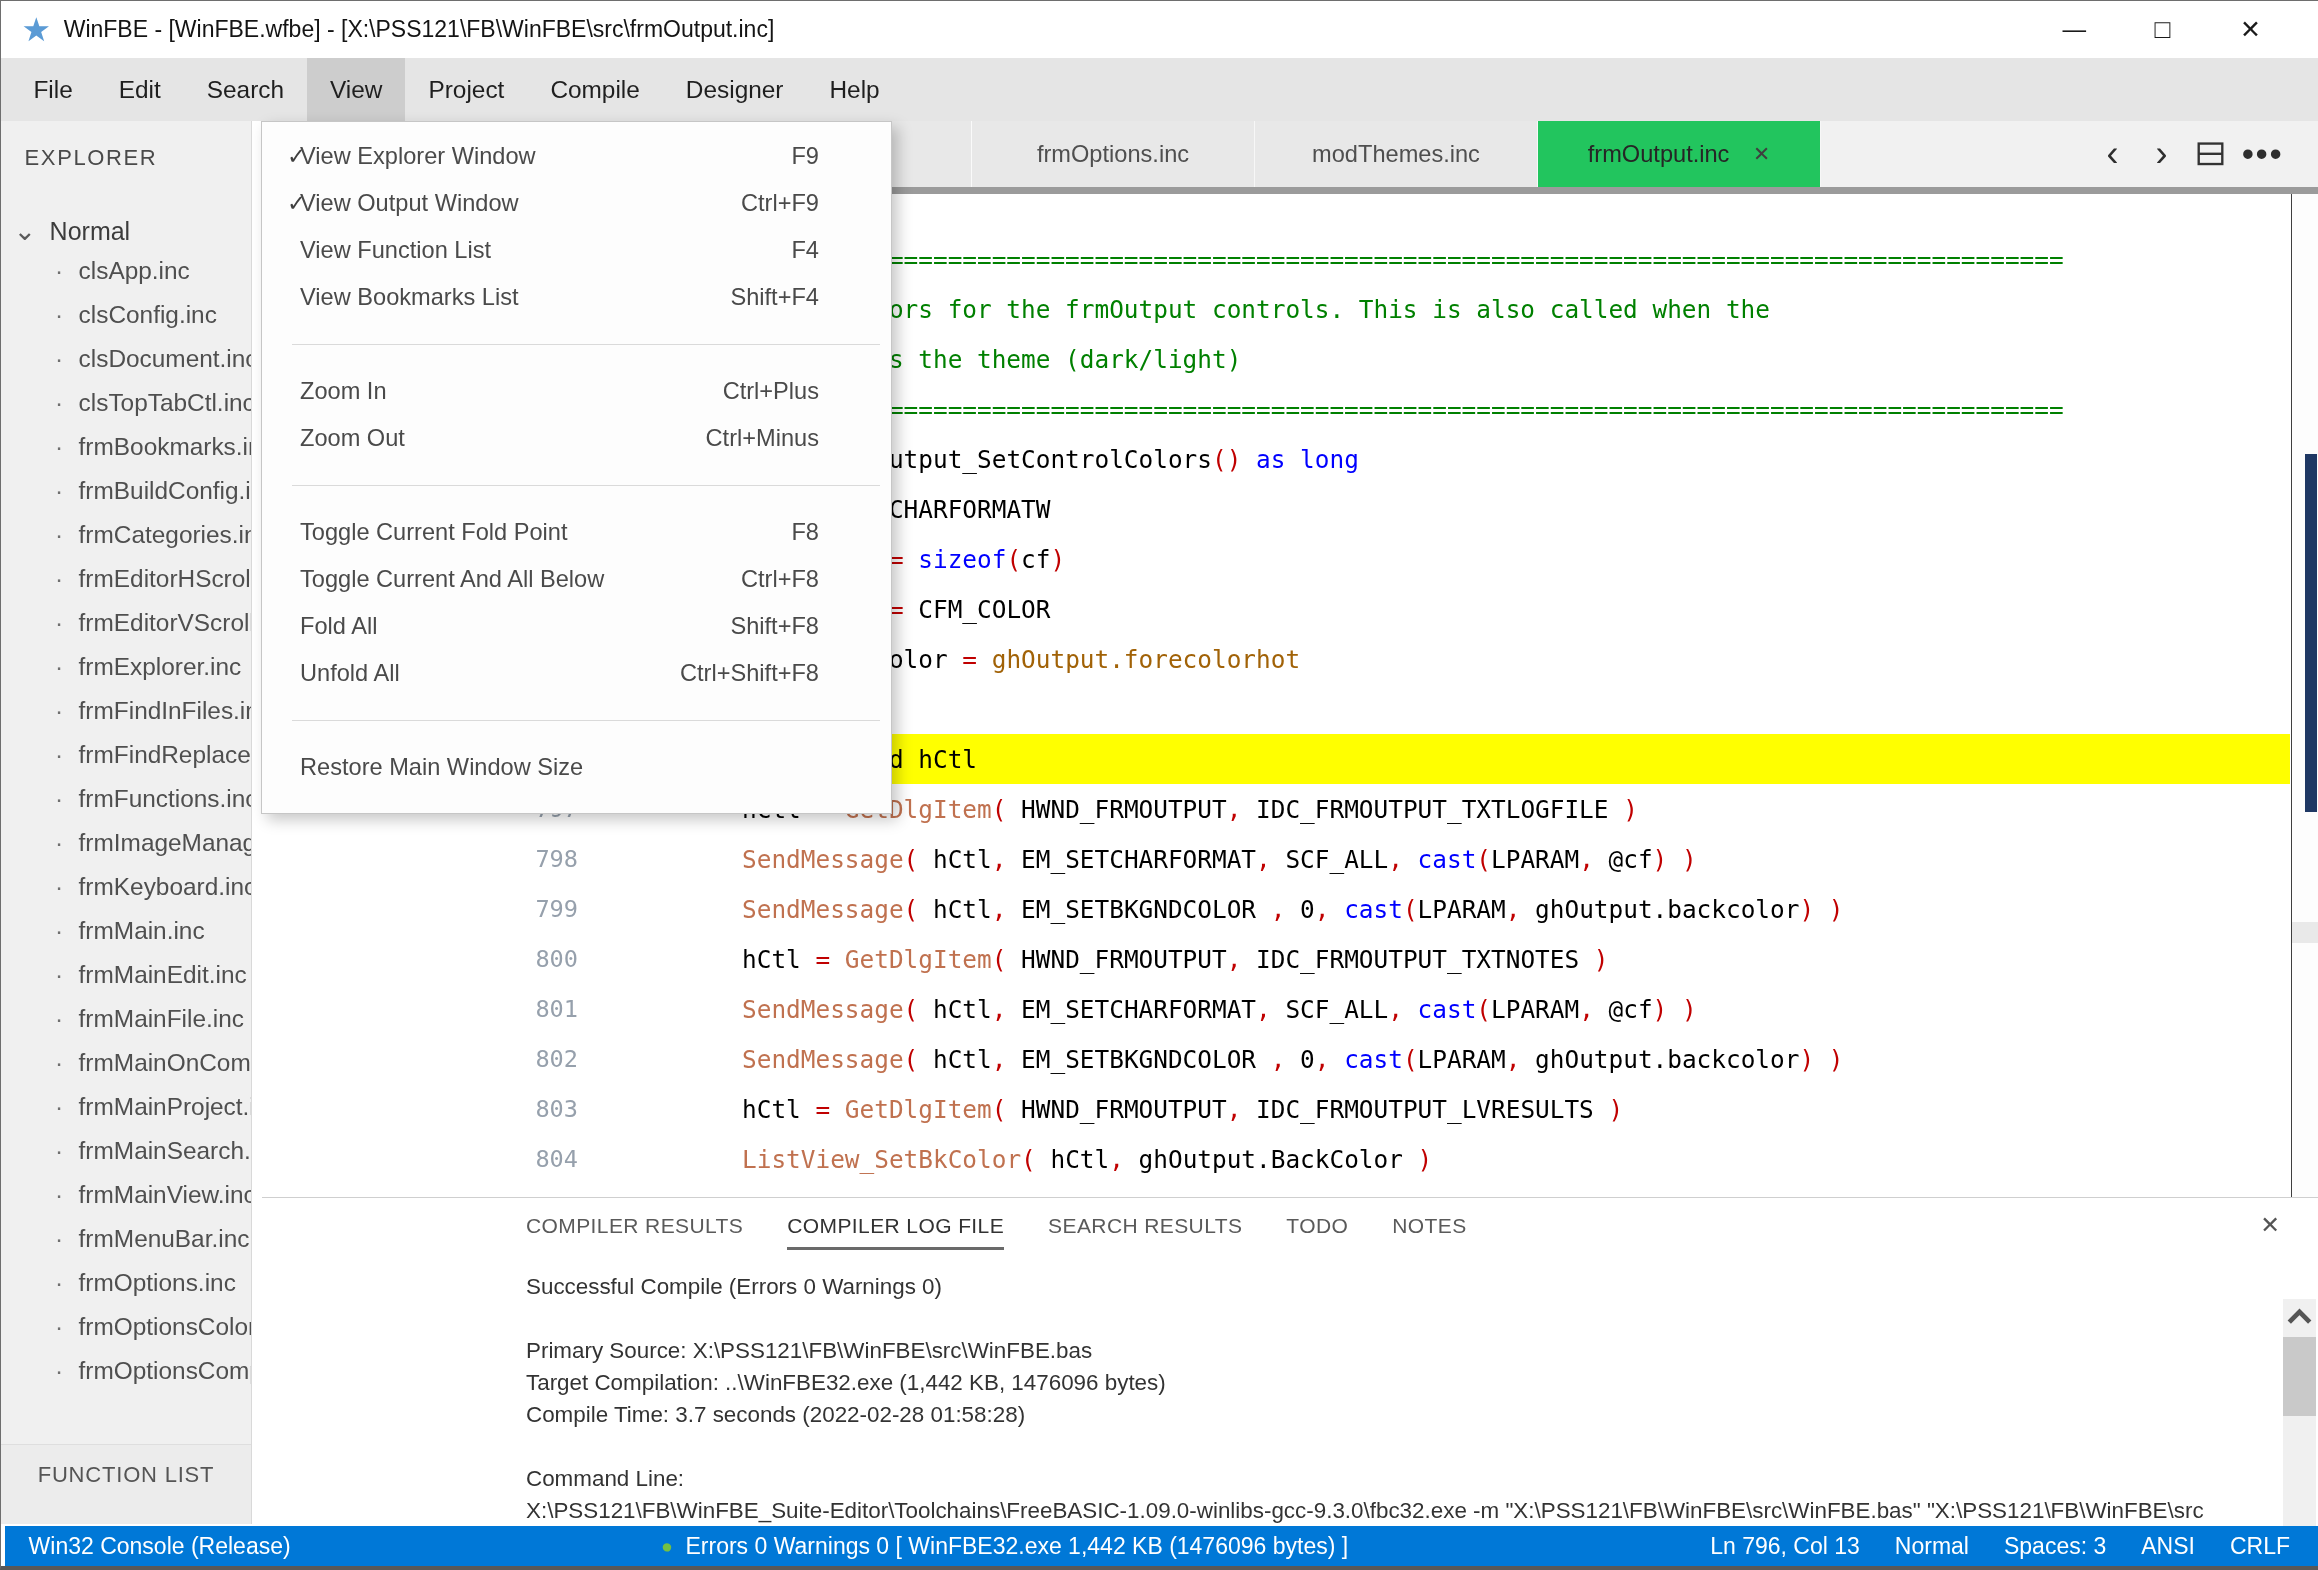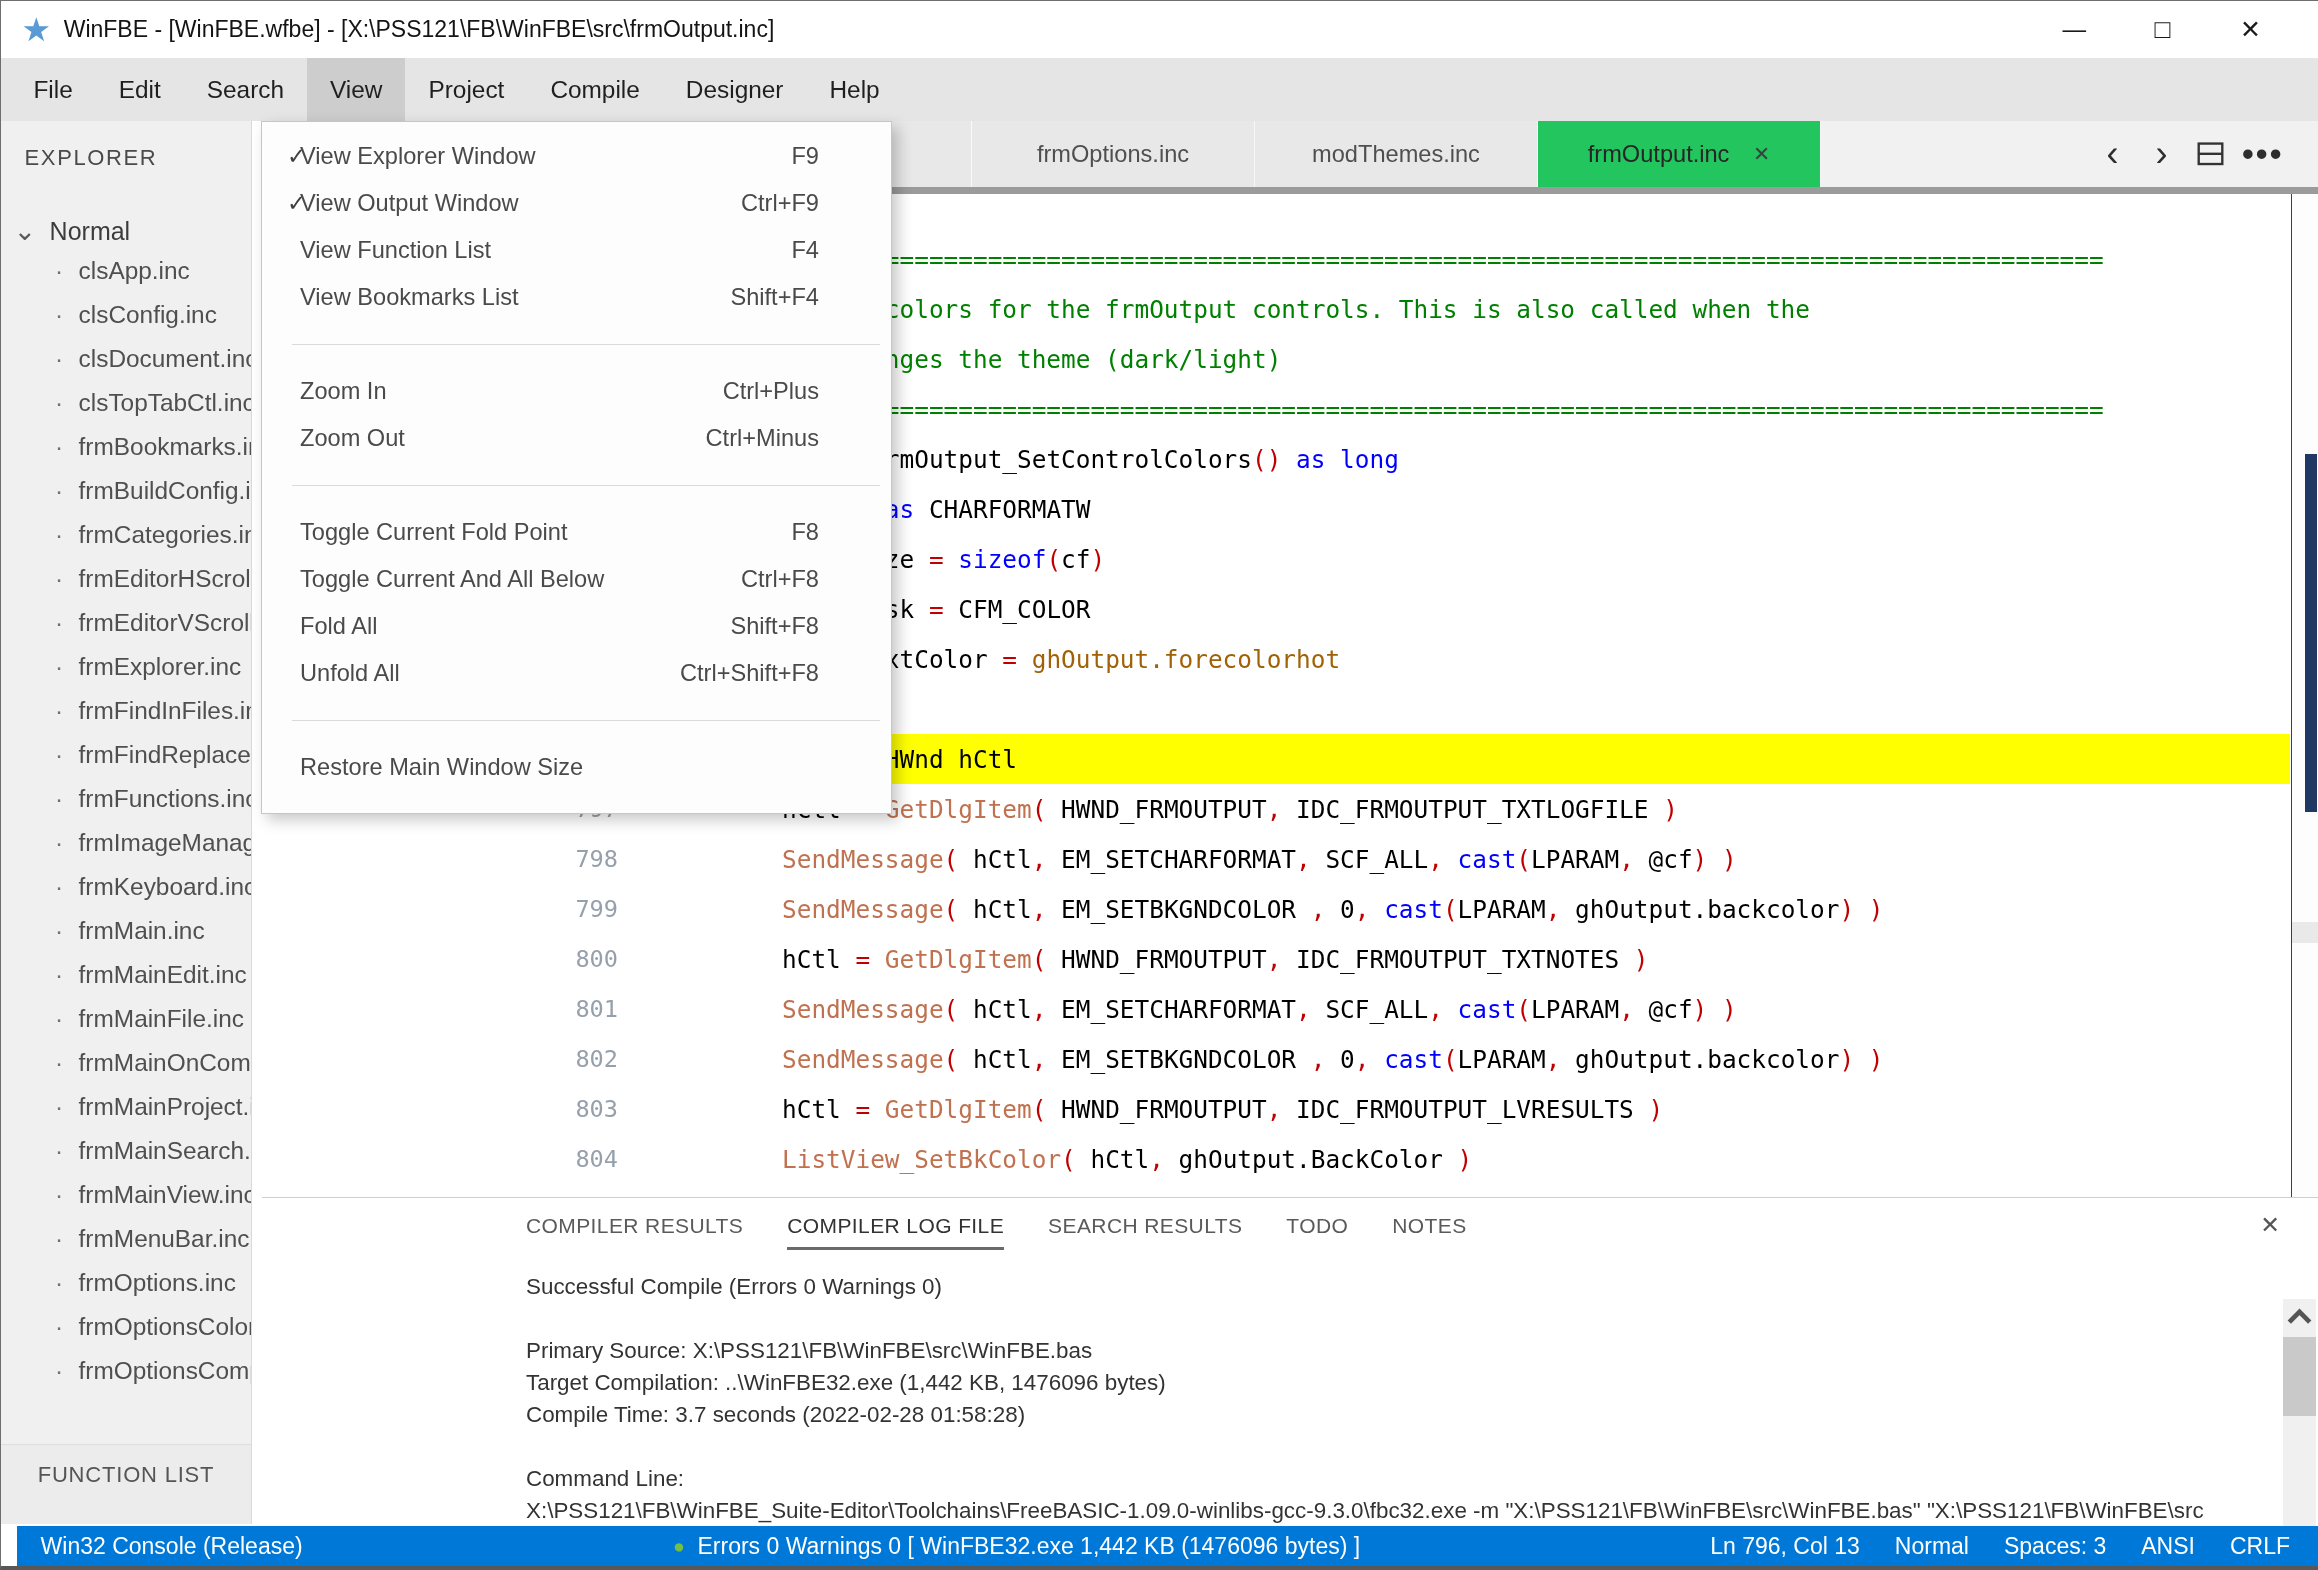--- a/index.html
+++ b/index.html
@@ -55,21 +55,21 @@
   .tab-nav .nav-ic{width:49px;text-align:center;color:#2E2E2E;font-size:36px;line-height:1;}
   .tab-nav .nav-dots{font-size:35px;letter-spacing:1.6px;color:#2E2E2E;width:55px;text-align:center;}
   .tabband{position:absolute;top:66px;left:0;right:0;height:7px;background:#9B9B9B;}
 
   
   .editor{position:absolute;top:73px;left:0;right:0;height:1003px;background:#fff;overflow:hidden;}
   .code-lines{position:absolute;top:40px;left:0;right:28px;}
   .code-row{height:50px;display:flex;align-items:center;
     font-family:"DejaVu Sans Mono",monospace;font-size:24.4px;}
   .code-row.hl{background:linear-gradient(to right,rgba(0,0,0,0) 316px,#FFFF00 316px);}
-  .gutter{flex:none;width:316px;text-align:right;color:#96A0AC;font-size:23.6px;margin-left:40px;}
+  .gutter{flex:none;width:316px;text-align:right;color:#96A0AC;font-size:23.6px;}
   .code-text{flex:none;padding-left:120px;white-space:pre;}
   .editor-scrollbar{position:absolute;top:0;right:0;width:27px;height:100%;background:#FDFDFD;
     border-left:1.6px solid #3F3F3F;}
   .editor-scrollbar .thumb{position:absolute;right:0.8px;width:11.8px;top:260px;height:358px;background:#1F3864;}
   .editor-scrollbar .hmark{position:absolute;right:0;width:26px;top:728px;height:20.5px;background:#E9E9E9;}
 
   
   .bottompanel{position:absolute;top:1076px;left:0;right:0;height:332px;background:#fff;
     border-top:0.8px solid #CFCFCF;}
   .bp-tabs{position:absolute;top:0;left:264px;display:flex;gap:44px;}
@@ -78,21 +78,21 @@
   .bp-tab.active{color:#323232;border-bottom-color:#6A6A6A;}
   .bp-close{position:absolute;top:12.6px;right:38px;font-size:23.6px;color:#555;}
   .bp-lines{position:absolute;top:76px;left:264px;right:50px;}
   .bp-line{height:32px;font-size:22.4px;color:#333;white-space:nowrap;overflow:hidden;}
   .bp-scroll{position:absolute;top:101px;right:1.6px;width:33px;bottom:0;background:#F0F0F0;
     display:flex;flex-direction:column;align-items:center;}
   .bp-scroll .bp-arrow{margin-top:9.4px;}
   .bp-thumb{margin-top:7.9px;width:33px;height:79px;background:#C9C9C9;}
 
   
-  .statusbar{position:absolute;left:16px;right:0;bottom:0;height:40px;background:#0078D7;
+  .statusbar{position:absolute;left:4px;right:0;bottom:0;height:40px;background:#0078D7;
     display:flex;align-items:center;color:#fff;font-size:23px;white-space:nowrap;}
   .sb-left{margin-left:23.6px;}
   .sb-mid{position:absolute;left:656px;display:flex;align-items:center;gap:12.6px;}
   .sb-mid .dot{color:#74C042;font-size:19.7px;}
   .sb-right{margin-left:auto;display:flex;gap:35px;margin-right:28px;}
 
   
   .menu-popup{position:absolute;left:260px;top:120px;width:631px;height:693px;background:#FDFDFD;
     border:0.8px solid #C6C6C6;box-shadow:6.3px 6.3px 14px rgba(0,0,0,0.22);z-index:60;padding-top:11px;}
   .vm-item{height:47px;display:flex;align-items:center;}

